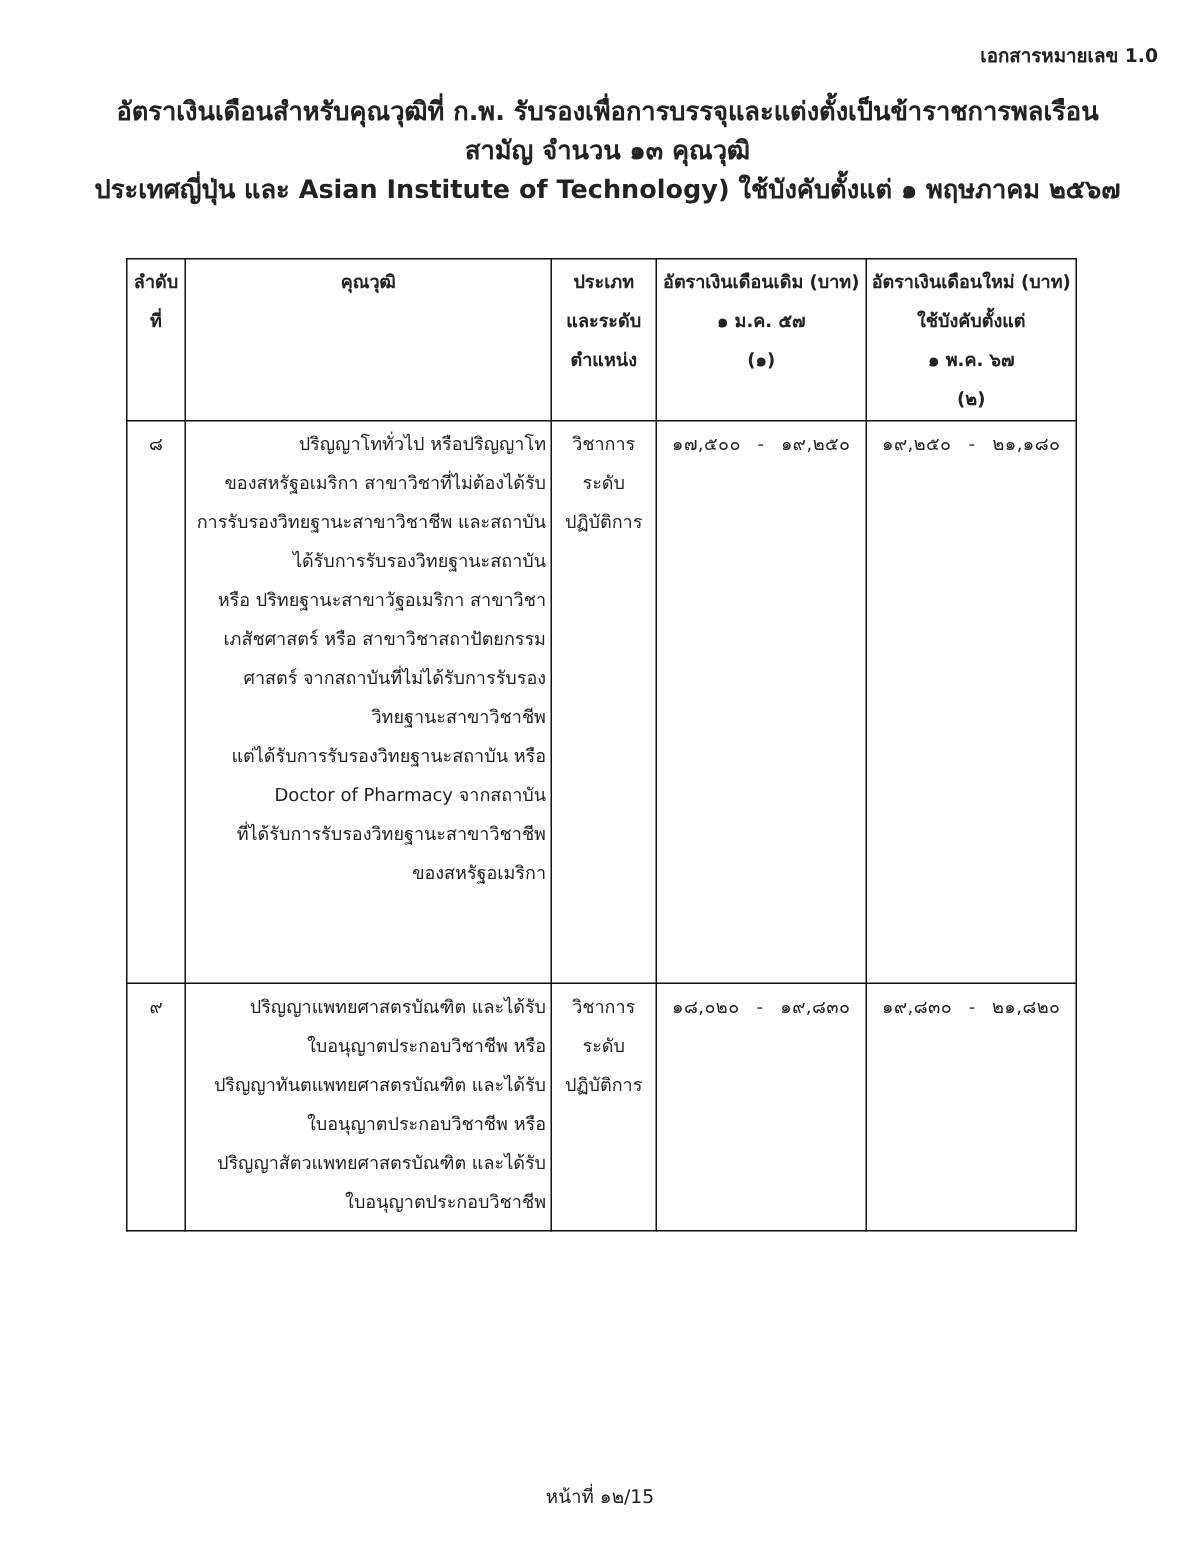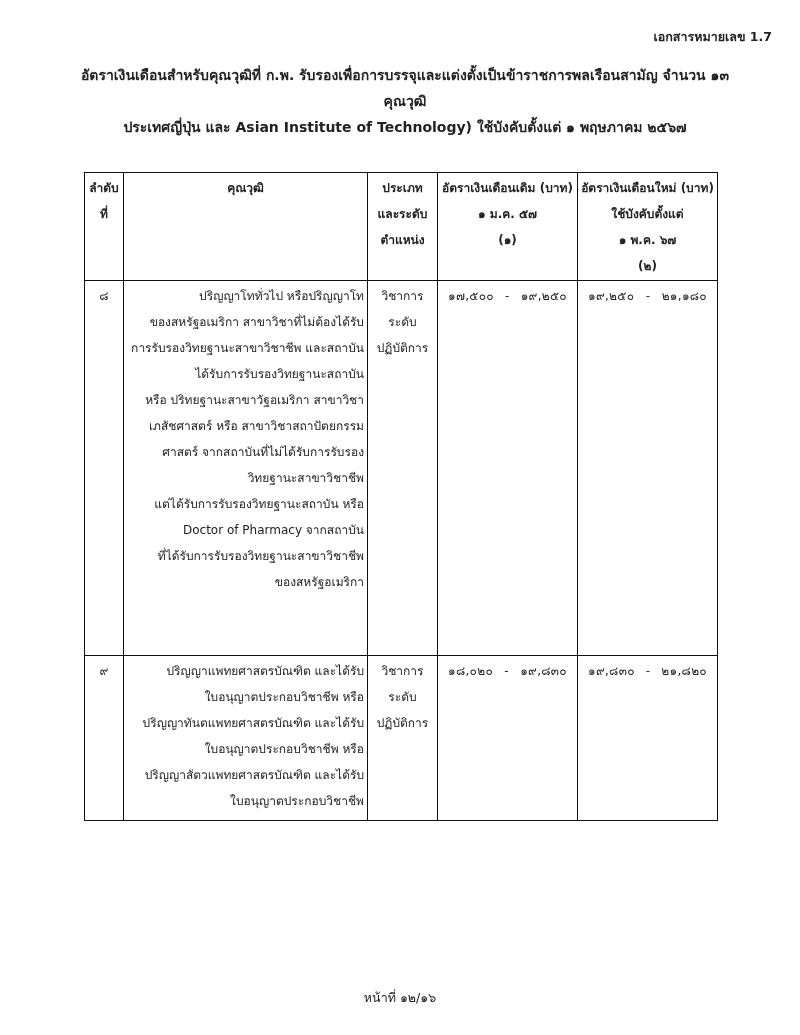--- a/index.html
+++ b/index.html
@@ -7,21 +7,21 @@
     width: 800px; height: 1035px; position: relative; overflow: hidden;
     font-family: "DejaVu Sans", "Liberation Sans", sans-serif;
     color: #1a1a1a;
   }
   .doc-ref {
     position: absolute; top: 27px; right: 28px;
     font-size: 12.5px; font-weight: bold; color: #222;
   }
   .title {
     position: absolute; left: 60px; width: 690px; top: 62px;
-    text-align: center; font-size: 14px; font-weight: bold; line-height: 26px; color: #222;
+    text-align: center; font-size: 17px; font-weight: bold; line-height: 26px; color: #222;
   }
   table.salary {
     position: absolute; left: 84px; top: 172px;
     border-collapse: collapse; table-layout: fixed;
     font-size: 12px; color: #222;
   }
   table.salary th, table.salary td {
     border: 1.5px solid #111; vertical-align: top; padding: 0;
   }
   table.salary th { font-weight: bold; }
@@ -31,21 +31,21 @@
   .range { display: flex; justify-content: space-between; padding: 2px 10px 0 10px; line-height: 26px; letter-spacing: 0.3px; text-align: center; }
   .range .dash { color: #333; }
   .footer {
     position: absolute; top: 988px; left: 0; width: 800px; text-align: center;
     font-size: 12.5px; color: #222;
   }
 </style>
 </head>
 <body>
 
-<div class="doc-ref">เอกสารหมายเลข 1.7</div>
+<div class="doc-ref">เอกสารหมายเลข 1.0</div>
 
 <div class="title">
   <div>อัตราเงินเดือนสำหรับคุณวุฒิที่ ก.พ. รับรองเพื่อการบรรจุและแต่งตั้งเป็นข้าราชการพลเรือนสามัญ จำนวน  ๑๓ คุณวุฒิ</div>
   <div>ประเทศญี่ปุ่น และ Asian  Institute  of  Technology) ใช้บังคับตั้งแต่ ๑ พฤษภาคม ๒๕๖๗</div>
 </div>
 
 <table class="salary">
   <colgroup>
     <col style="width:39px">
     <col style="width:244px">
@@ -165,13 +165,13 @@
         <div class="range">
           <span>๑๙,๘๓๐</span>
           <span class="dash">-</span>
           <span>๒๑,๘๒๐</span>
         </div>
       </td>
     </tr>
   </tbody>
 </table>
 
-<div class="footer">หน้าที่ ๑๒/๑๖</div>
+<div class="footer">หน้าที่ ๑๒/15</div>
 
 </body></html>

